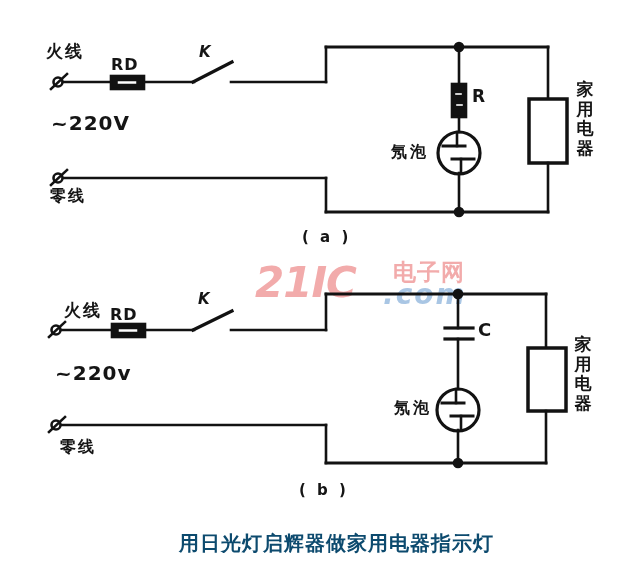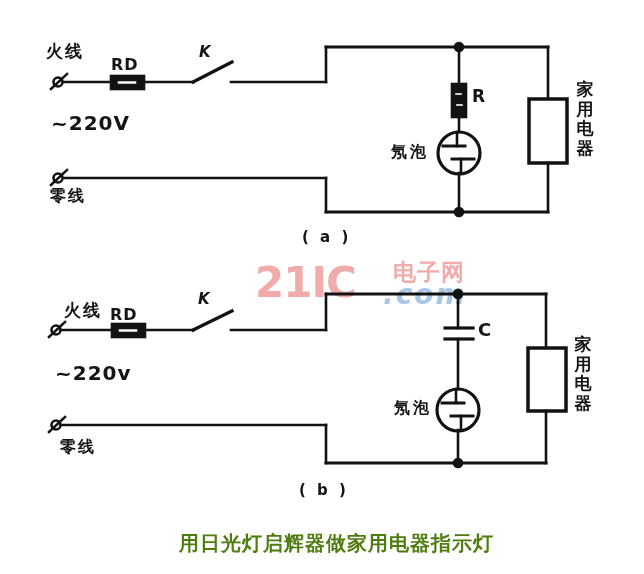--- a/index.html
+++ b/index.html
@@ -11,25 +11,25 @@
   .lbl{
     position:absolute;z-index:3;color:#151515;font-weight:bold;
     white-space:nowrap;line-height:1.1;
   }
   .vlabel{
     position:absolute;z-index:3;color:#151515;font-weight:bold;
     width:22px;word-break:break-all;white-space:normal;
     font-size:17px;line-height:19.5px;text-align:center;
   }
   .wm{position:absolute;z-index:1;font-weight:bold;}
-  .wm-brand{font-size:42px;letter-spacing:-1px;}
+  .wm-brand{font-size:42px;font-style:italic;letter-spacing:-1px;}
   .wm-site{font-size:23px;letter-spacing:1px;text-shadow:1px 1px 0 #ffffff;}
   .wm-domain{font-size:28px;font-style:italic;letter-spacing:2px;}
   .caption{
-    position:absolute;z-index:3;color:#4d7c0f;font-weight:bold;
+    position:absolute;z-index:3;color:#0c4a6e;font-weight:bold;
     font-size:20px;letter-spacing:1px;white-space:nowrap;
   }
 </style>
 </head>
 <body>
 
 <div class="wm wm-brand" style="left:255px;top:258px;color:#f2abab;">21IC</div>
 <div class="wm wm-site" style="left:393px;top:257px;color:#f2abab;text-align:right;">电子网</div>
 <div class="wm wm-domain" style="left:383px;top:278px;color:#a9c6e4;">.com</div>
 

